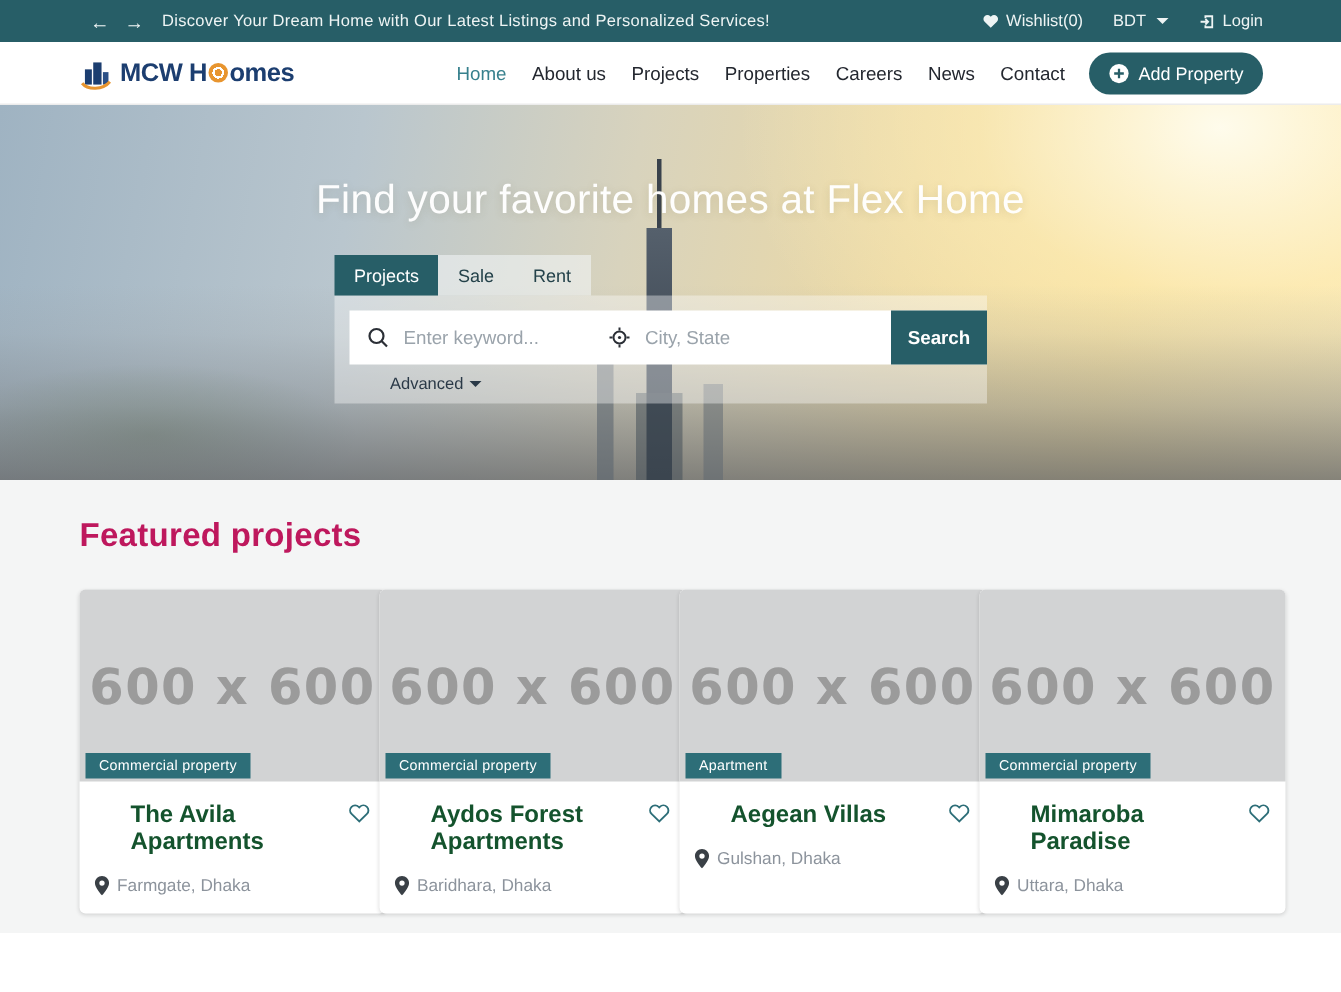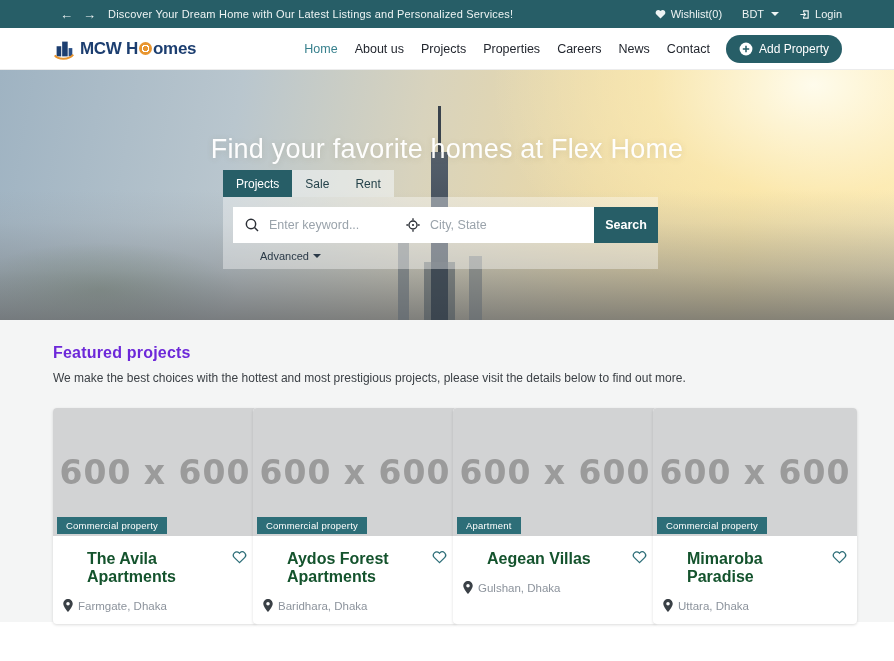--- a/index.html
+++ b/index.html
@@ -33,38 +33,38 @@
     background:linear-gradient(to top, rgba(104,106,108,.8) 0%, rgba(128,132,136,.5) 38%, rgba(150,155,160,.18) 75%, rgba(150,155,160,0) 100%); }
   .hero-park { position:absolute; left:0; bottom:0; width:40%; height:60%;
     background:radial-gradient(ellipse 55% 45% at 28% 80%, rgba(96,124,86,.45), rgba(96,124,86,0) 70%),
                radial-gradient(ellipse 50% 35% at 18% 95%, rgba(186,205,212,.55), rgba(186,205,212,0) 70%); }
   .tower { position:absolute; left:48.2%; bottom:0; width:17px; height:168px; background:linear-gradient(#55606c,#2f3843); }
   .tower:before { content:""; position:absolute; left:7px; top:-46px; width:3px; height:46px; background:#39424c; }
   .tower:after { content:""; position:absolute; left:-7px; bottom:0; width:31px; height:58px; background:rgba(70,80,90,.55); }
   .tower2 { position:absolute; left:44.5%; bottom:0; width:11px; height:78px; background:rgba(92,102,112,.6); }
   .tower3 { position:absolute; left:52.5%; bottom:0; width:13px; height:64px; background:rgba(92,102,112,.5); }
 
-  .hero-title { position:absolute; top:64px; left:0; width:100%; text-align:center; color:rgba(255,255,255,.97); font-size:27px; font-weight:500; letter-spacing:.2px; text-shadow:0 1px 6px rgba(120,110,70,.2); }
+  .hero-title { position:absolute; top:48px; left:0; width:100%; text-align:center; color:rgba(255,255,255,.97); font-size:27px; font-weight:500; letter-spacing:.2px; text-shadow:0 1px 6px rgba(120,110,70,.2); }
 
   .search-wrap { position:absolute; left:223px; top:100px; width:435px; }
   .tabs { display:inline-flex; }
   .tab { height:27px; display:flex; align-items:center; padding:0 13px; font-size:12px; cursor:pointer; color:#24424a; background:rgba(244,248,250,.55); }
   .tab.active { background:#275e67; color:#fff; }
   .panel { background:rgba(255,255,255,.38); padding:10px 0 7px 10px; }
   .search-bar { display:flex; align-items:center; background:#fff; height:36px; width:425px; }
   .sb-icon { flex:0 0 auto; margin:0 9px 0 11px; color:#2b2f36; display:flex; }
   .search-bar input { border:none; outline:none; flex:1 1 0; min-width:0; font-size:12.5px; color:#333; background:transparent; font-family:"Liberation Sans",sans-serif; }
   .search-bar input::placeholder { color:#9aa3ab; }
   .search-go { flex:0 0 auto; width:64px; height:36px; background:#275e67; color:#fff; border:none; font-size:12.5px; font-weight:600; cursor:pointer; font-family:"Liberation Sans",sans-serif;margin-left:39px; }
   .advanced { margin-top:7px; font-size:11px; font-weight:400; color:#2a3947; display:flex; align-items:center; gap:4px; cursor:pointer;margin-left:27px; }
   .caret-dark { width:0; height:0; border-left:4px solid transparent; border-right:4px solid transparent; border-top:4px solid #2a3947; display:inline-block; }
 
   
   .featured { background:#f4f5f5; height:302px; padding:24px 53px 0; }
-  .featured h2 { font-size:16px; font-weight:700; color:#6d28d9; letter-spacing:.2px; }
+  .featured h2 { font-size:22px; font-weight:700; color:#be185d; letter-spacing:.2px; }
   .featured .sub { font-size:12px; color:#3c4146; margin-top:9px; }
   .cards { display:grid; grid-template-columns:repeat(4,188px); gap:12px; margin-top:23px; }
   .card { position:relative; width:204px; background:#fff; border-radius:4px; box-shadow:0 1px 3px rgba(0,0,0,.14); }
   .card-img { height:128px; background:#d2d3d4; border-radius:4px 4px 0 0; display:flex; align-items:center; justify-content:center; }
   .ph-text { color:#9b9b9b; font-size:33px; font-weight:700; letter-spacing:1px; font-family:"DejaVu Sans",sans-serif; }
   .badge { position:absolute; left:4px; top:109px; background:#2d6e78; color:#fff; font-size:9.5px; padding:3px 9px; letter-spacing:.2px; }
   .card-body { padding:14px 10px 12px; }
   .name-row { display:flex; justify-content:space-between; align-items:flex-start; }
   .card-name { font-size:16px; font-weight:700; color:#14532d;margin-left:24px; }
   .heart-btn { color:#2d6e78; cursor:pointer; line-height:0; }
@@ -174,21 +174,20 @@
         <div class="advanced">
           <span>Advanced</span>
           <span class="caret-dark"></span>
         </div>
       </div>
     </div>
   </div>
 
   <div class="featured">
     <h2>Featured projects</h2>
-    <div class="sub">We make the best choices with the hottest and most prestigious projects, please visit the details below to find out more.</div>
 
     <div class="cards">
 
       <div class="card">
         <div class="card-img">
           <span class="ph-text">600 x 600</span>
         </div>
         <span class="badge">Commercial property</span>
         <div class="card-body">
           <div class="name-row">

